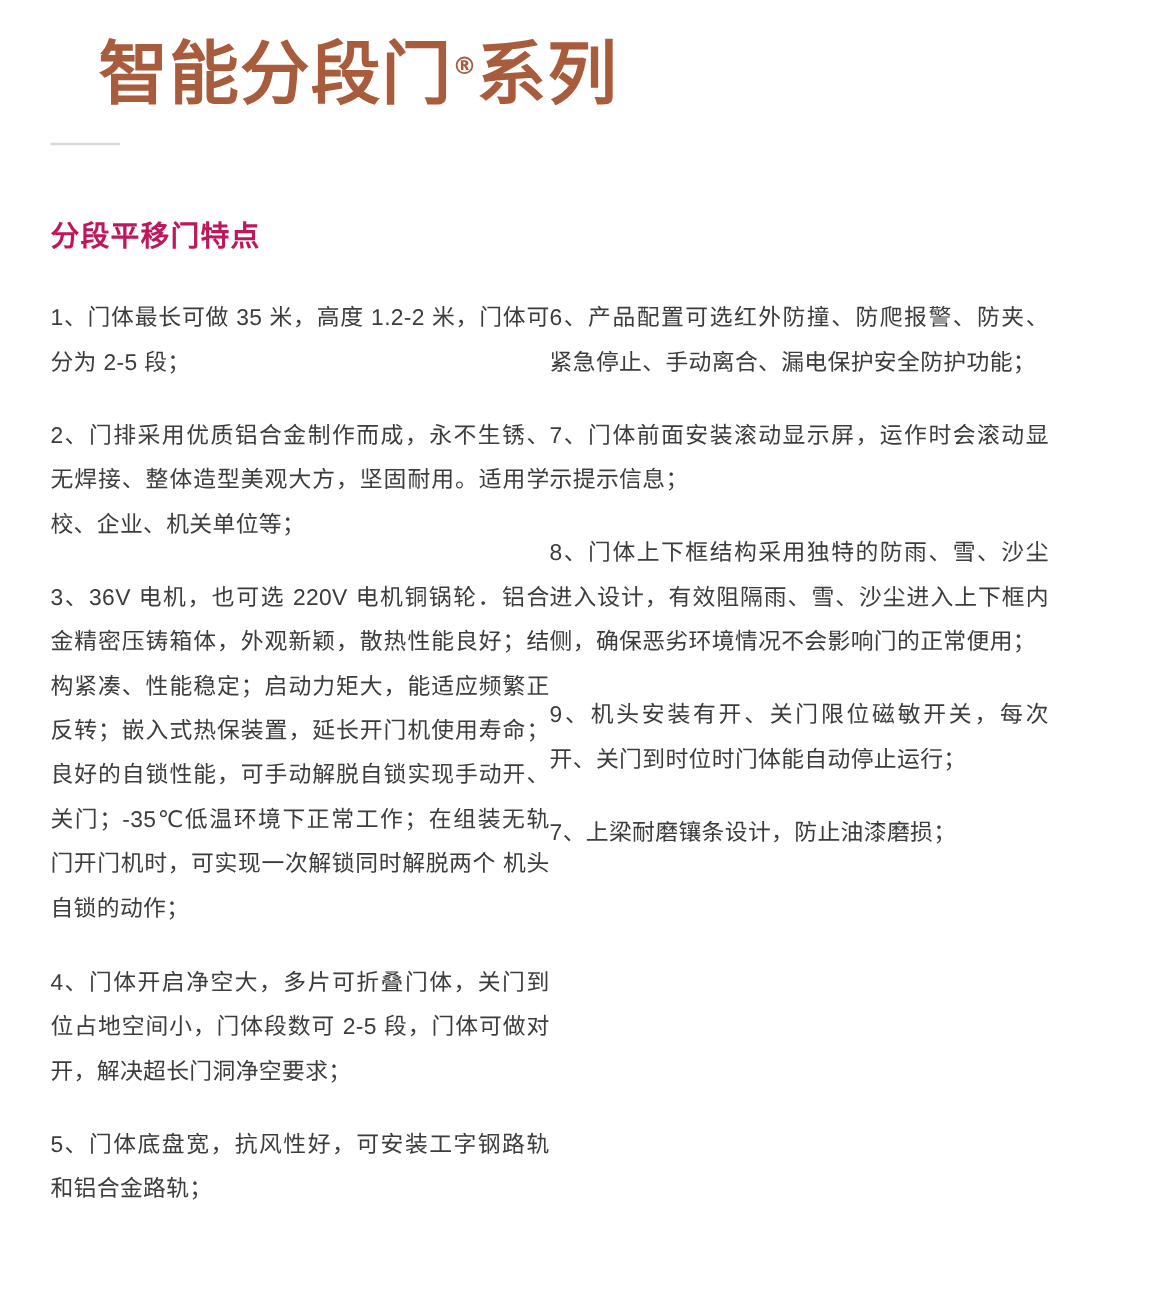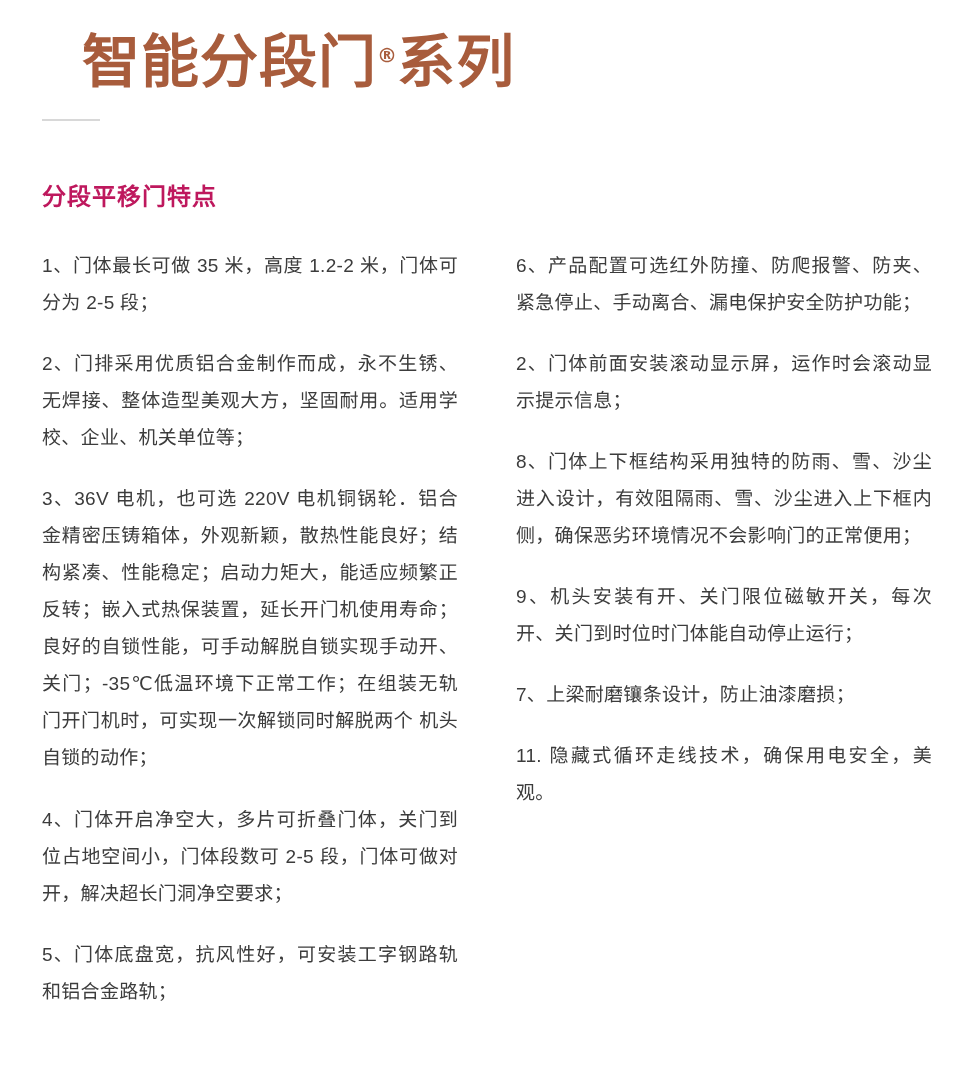--- a/index.html
+++ b/index.html
@@ -64,21 +64,20 @@
     margin-top: 56px;
     margin-bottom: 16px;
     font-size: 24px;
     font-weight: bold;
     color: #be185d;
     letter-spacing: 1px;
   }
 
   .columns {
     display: flex;
-    gap: 58px;
     align-items: flex-start;
   }
   .col {
     width: 416px;
     flex: 0 0 416px;
   }
   .item {
     font-size: 19px;
     line-height: 1.95;
     color: #3c3c3c;
@@ -109,22 +108,21 @@
     <div class="col">
       <p class="item">1、门体最长可做 35 米，高度 1.2-2 米，门体可分为 2-5 段；</p>
       <p class="item">2、门排采用优质铝合金制作而成，永不生锈、无焊接、整体造型美观大方，坚固耐用。适用学校、企业、机关单位等；</p>
       <p class="item">3、36V 电机，也可选 220V 电机铜锅轮．铝合金精密压铸箱体，外观新颖，散热性能良好；结构紧凑、性能稳定；启动力矩大，能适应频繁正反转；嵌入式热保装置，延长开门机使用寿命；良好的自锁性能，可手动解脱自锁实现手动开、关门；-35℃低温环境下正常工作；在组装无轨门开门机时，可实现一次解锁同时解脱两个 机头自锁的动作；</p>
       <p class="item">4、门体开启净空大，多片可折叠门体，关门到位占地空间小，门体段数可 2-5 段，门体可做对开，解决超长门洞净空要求；</p>
       <p class="item">5、门体底盘宽，抗风性好，可安装工字钢路轨和铝合金路轨；</p>
     </div>
 
     <div class="col">
       <p class="item">6、产品配置可选红外防撞、防爬报警、防夹、紧急停止、手动离合、漏电保护安全防护功能；</p>
-      <p class="item">2、门体前面安装滚动显示屏，运作时会滚动显示提示信息；</p>
+      <p class="item">7、门体前面安装滚动显示屏，运作时会滚动显示提示信息；</p>
       <p class="item">8、门体上下框结构采用独特的防雨、雪、沙尘进入设计，有效阻隔雨、雪、沙尘进入上下框内侧，确保恶劣环境情况不会影响门的正常便用；</p>
       <p class="item">9、机头安装有开、关门限位磁敏开关，每次开、关门到时位时门体能自动停止运行；</p>
       <p class="item">7、上梁耐磨镶条设计，防止油漆磨损；</p>
-      <p class="item">11. 隐藏式循环走线技术，确保用电安全，美观。</p>
     </div>
 
   </div>
 
 </div>
 
 </body></html>

